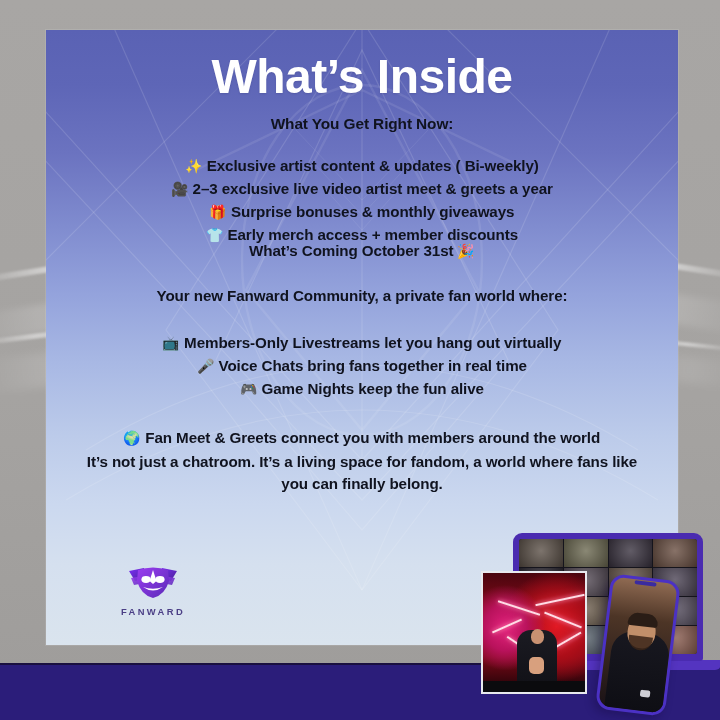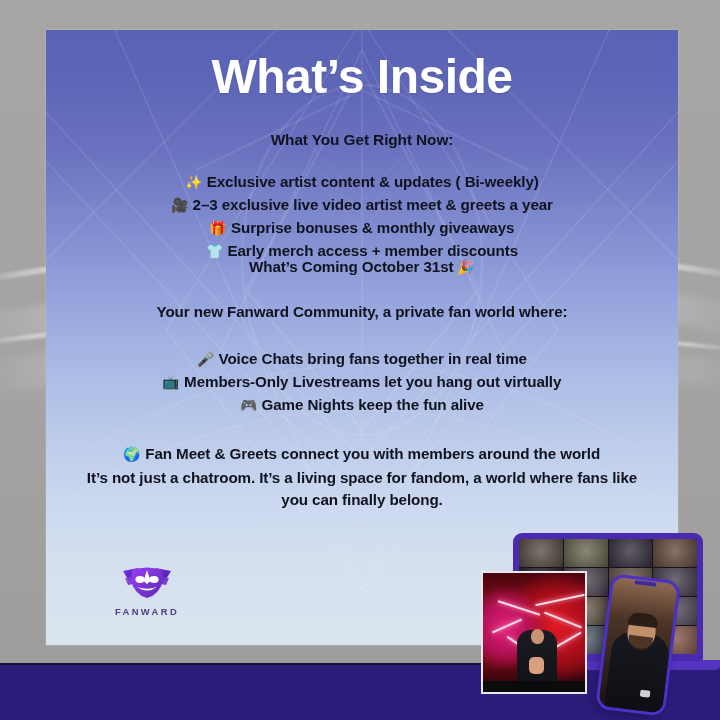--- a/index.html
+++ b/index.html
@@ -86,39 +86,39 @@
   }
 
   .body-txt {
     color: #10131f;
     font-weight: bold;
     font-size: 15.2px;
     line-height: 1.0;
     letter-spacing: -0.1px;
   }
 
-  .sub-head { margin-top: 30px; font-size: 15.4px; }
+  .sub-head { margin-top: 14px; font-size: 15.4px; }
 
   .list { margin-top: 26px; }
   .list .row { margin-bottom: 8px; }
   .row:last-child { margin-bottom: 0; }
 
   .gap-a  { }
   .gap-b  { margin-top: 30px; text-align: center; }
   .gap-c  { margin-top: 32px; }
   .gap-d  { margin-top: 33px; }
 
   .closing { margin-top: 6px; line-height: 1.45; padding: 0 22px; }
 
   .emo { font-size: 14px; }
 
   
   .logo {
     position: absolute;
-    left: 62px; bottom: 28px;
+    left: 68px; bottom: 28px;
     z-index: 4;
     text-align: center;
     width: 78px;
   }
   .logo-word {
     margin-top: 2px;
     font-size: 9.4px;
     font-weight: bold;
     letter-spacing: 2.4px;
     color: #4b3f86;
@@ -320,26 +320,26 @@
 
       <div class="body-txt gap-a">
         <span>What’s Coming October 31st</span>
         <span class="emo">🎉</span>
       </div>
 
       <div class="body-txt gap-b">Your new Fanward Community, a private fan world where:</div>
 
       <div class="list gap-c">
         <div class="row body-txt">
+          <span class="emo">📺</span>
+          <span>Members-Only Livestreams let you hang out virtually</span>
+        </div>
+        <div class="row body-txt">
           <span class="emo">🎤</span>
           <span>Voice Chats bring fans together in real time</span>
-        </div>
-        <div class="row body-txt">
-          <span class="emo">📺</span>
-          <span>Members-Only Livestreams let you hang out virtually</span>
         </div>
         <div class="row body-txt">
           <span class="emo">🎮</span>
           <span>Game Nights keep the fun alive</span>
         </div>
       </div>
 
       <div class="body-txt gap-d">
         <span class="emo">🌍</span>
         <span>Fan Meet &amp; Greets connect you with members around the world</span>

